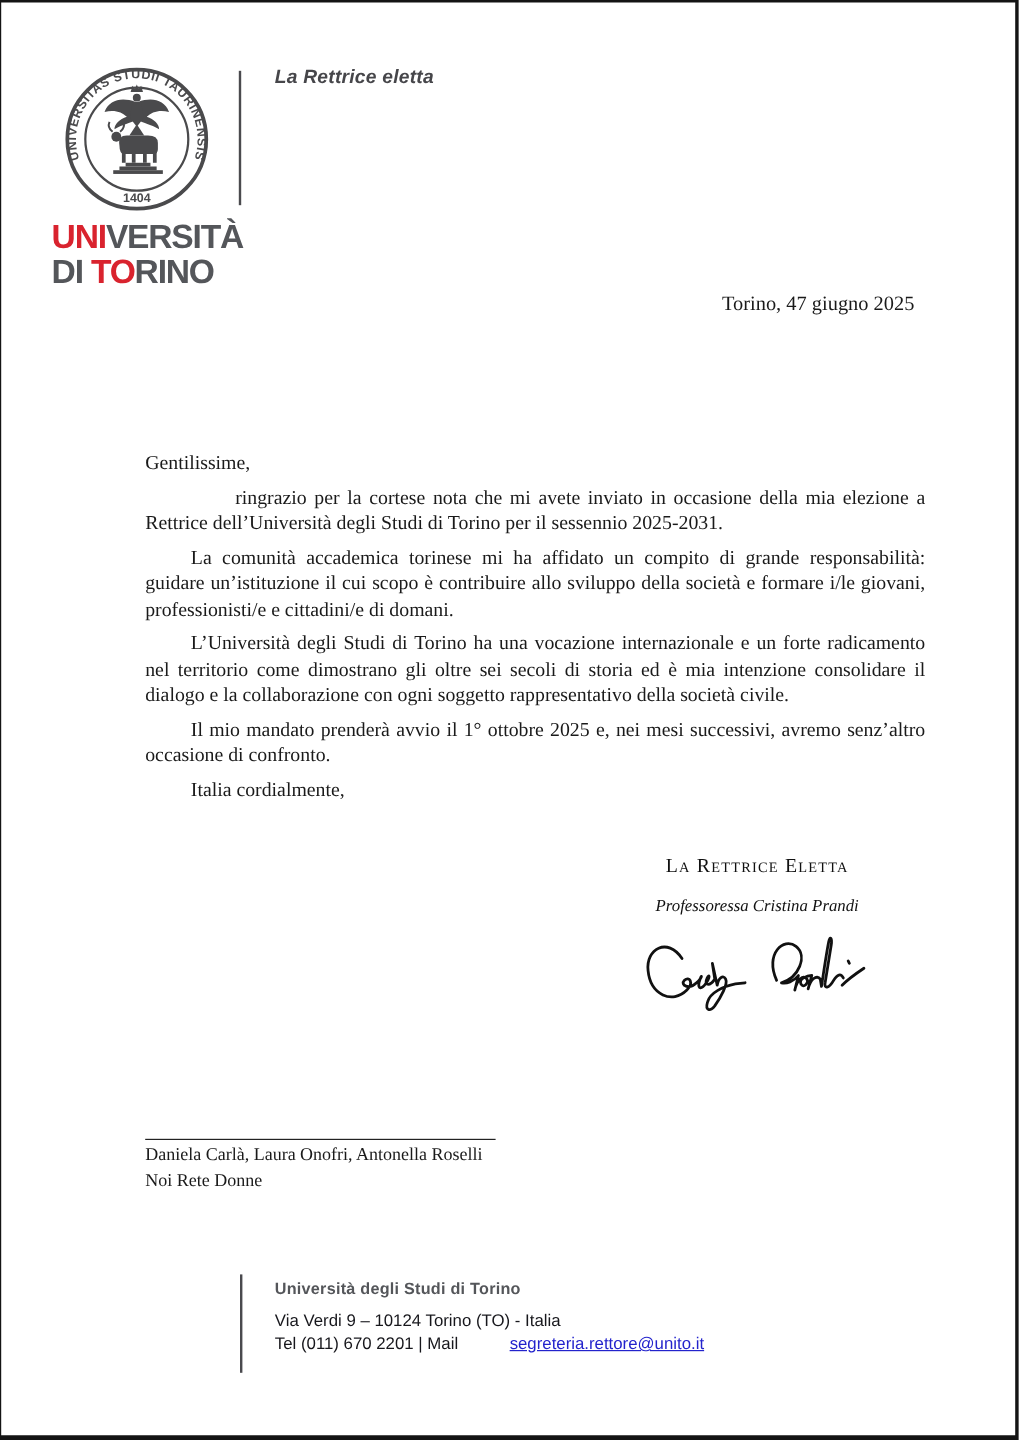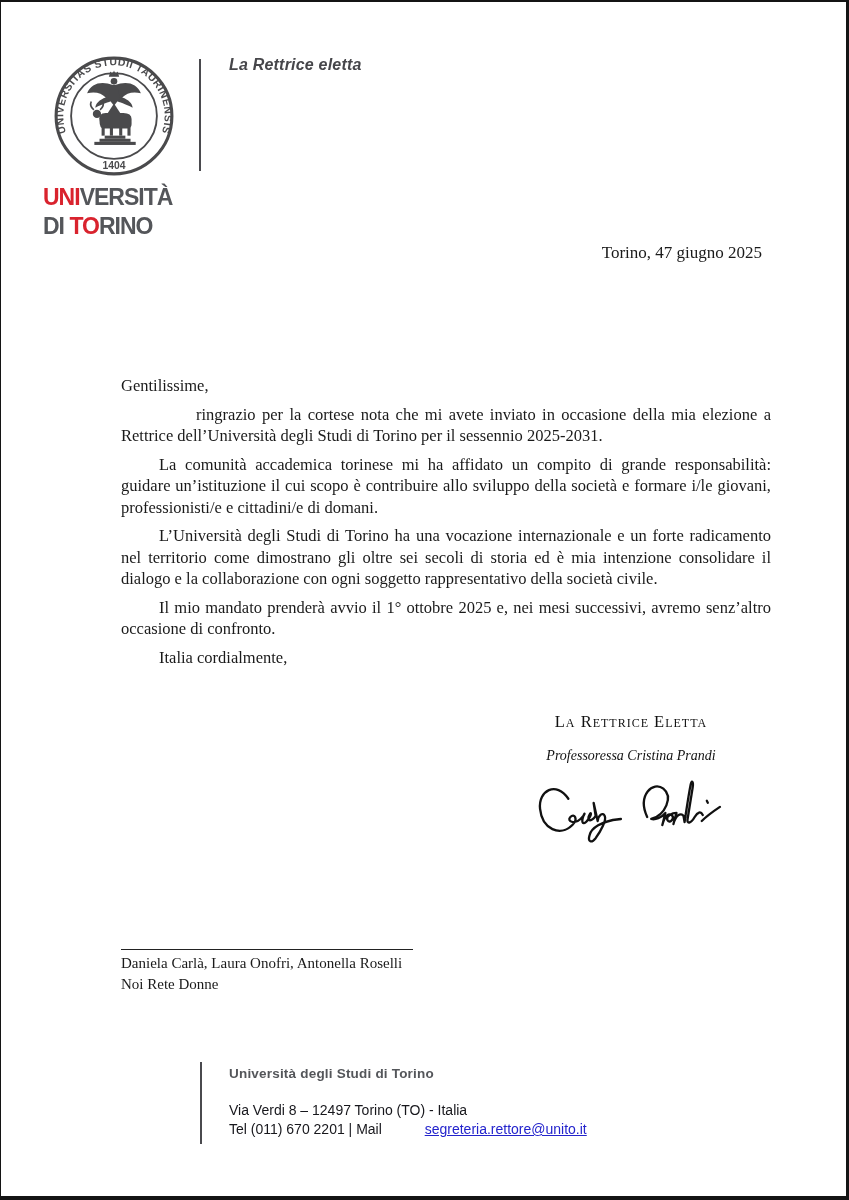--- a/index.html
+++ b/index.html
@@ -9,21 +9,21 @@
     border-style:solid; border-color:#141414;
     border-width:2px 3px 4px 1px;
     font-family:"Liberation Serif", serif; color:#1a1a1a;
     overflow:hidden;
   }
   
   .seal { position:absolute; left:52px; top:53px; width:122px; height:122px; }
   .wordmark {
     position:absolute; left:42px; top:181px;
     font-family:"Liberation Sans", sans-serif; font-weight:bold;
-    font-size:23px; line-height:29px; letter-spacing:-1px; color:#54565a;
+    font-size:28px; line-height:29px; letter-spacing:-1px; color:#54565a;
   }
   .wordmark .accent { color:#d9232e; }
   .hdr-vline { position:absolute; left:198px; top:57px; width:2px; height:112px; background:#4a4a4e; }
   .hdr-title {
     position:absolute; left:228px; top:54px;
     font-family:"Liberation Sans", sans-serif; font-weight:bold; font-style:italic;
     font-size:16px; color:#46464a; letter-spacing:0.2px;
   }
   
   .date-line { position:absolute; right:84px; top:241px; font-size:17px; }
@@ -45,21 +45,21 @@
     position:absolute; left:450px; top:746px; width:360px; text-align:center;
     font-style:italic; font-size:14px; color:#111;
   }
   .sig-hand { position:absolute; left:533px; top:772px; width:192px; height:94px; }
   
   .recipient-rule { position:absolute; left:120px; top:947px; width:292px; border-top:1.5px solid #222; }
   .recipient-block { position:absolute; left:120px; top:951px; font-size:15px; line-height:21px; }
   
   .ftr-vline { position:absolute; left:199px; top:1060px; width:2px; height:82px; background:#4a4a4e; }
   .ftr-text { position:absolute; left:228px; top:1064px; font-family:"Liberation Sans", sans-serif; }
-  .ftr-institution { font-weight:bold; font-size:13.5px; color:#54565a; margin-bottom:20px; letter-spacing:0.2px; }
+  .ftr-institution { font-weight:bold; font-size:13.5px; color:#54565a; margin-bottom:10px; letter-spacing:0.2px; }
   .ftr-line { font-size:14px; color:#17171c; line-height:19px; }
   .ftr-line a, .ftr-line .link { color:#2323cc; text-decoration:underline; cursor:pointer;margin-left:39px; }
 </style>
 </head>
 <body>
 
 <div class="page">
 
   <svg class="seal" viewBox="0 0 118 118">
     <circle cx="59" cy="59" r="56" fill="none" stroke="#4a4a4c" stroke-width="3"></circle>
@@ -129,17 +129,17 @@
 
   <div class="recipient-rule"></div>
   <div class="recipient-block">
     <div>Daniela Carlà, Laura Onofri, Antonella Roselli</div>
     <div>Noi Rete Donne</div>
   </div>
 
   <div class="ftr-vline"></div>
   <div class="ftr-text">
     <div class="ftr-institution">Università degli Studi di Torino</div>
-    <div class="ftr-line">Via Verdi 8 – 12497 Torino (TO) - Italia</div>
+    <div class="ftr-line">Via Verdi 9 – 10124 Torino (TO) - Italia</div>
     <div class="ftr-line"><span>Tel (011) 670 2201 | Mail </span><a href="#">segreteria.rettore@unito.it</a></div>
   </div>
 
 </div>
 
 </body></html>

